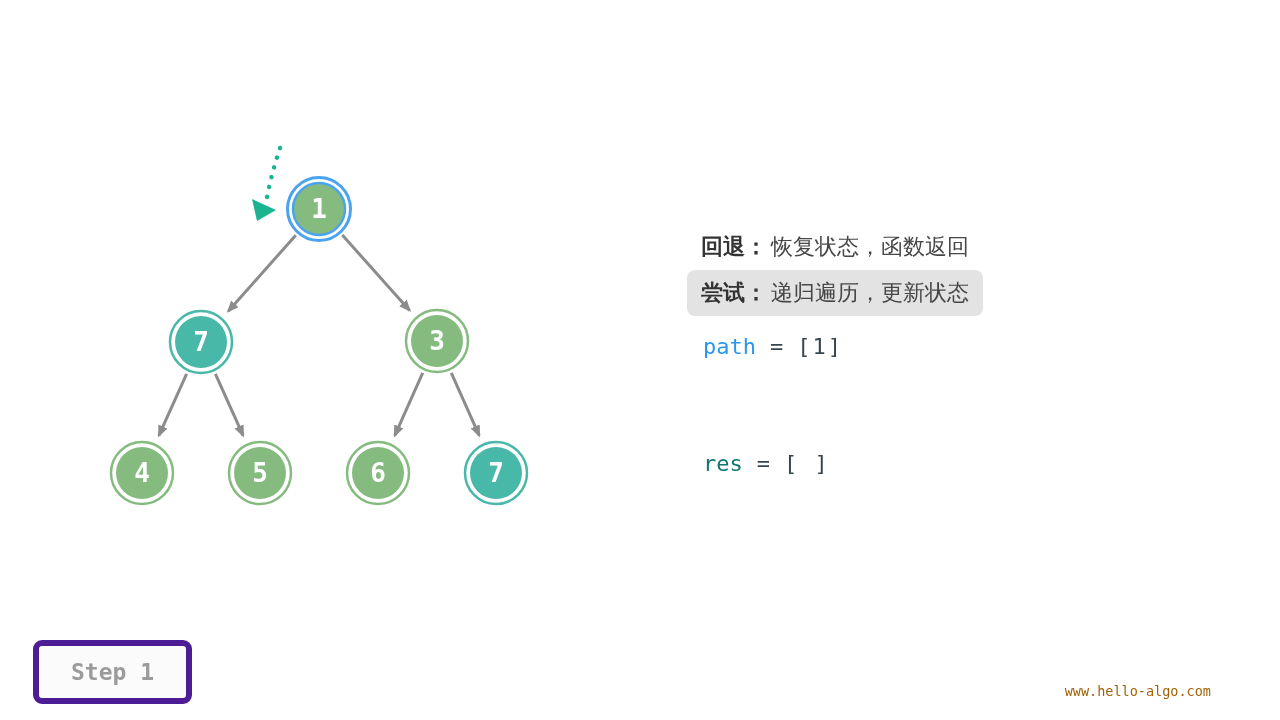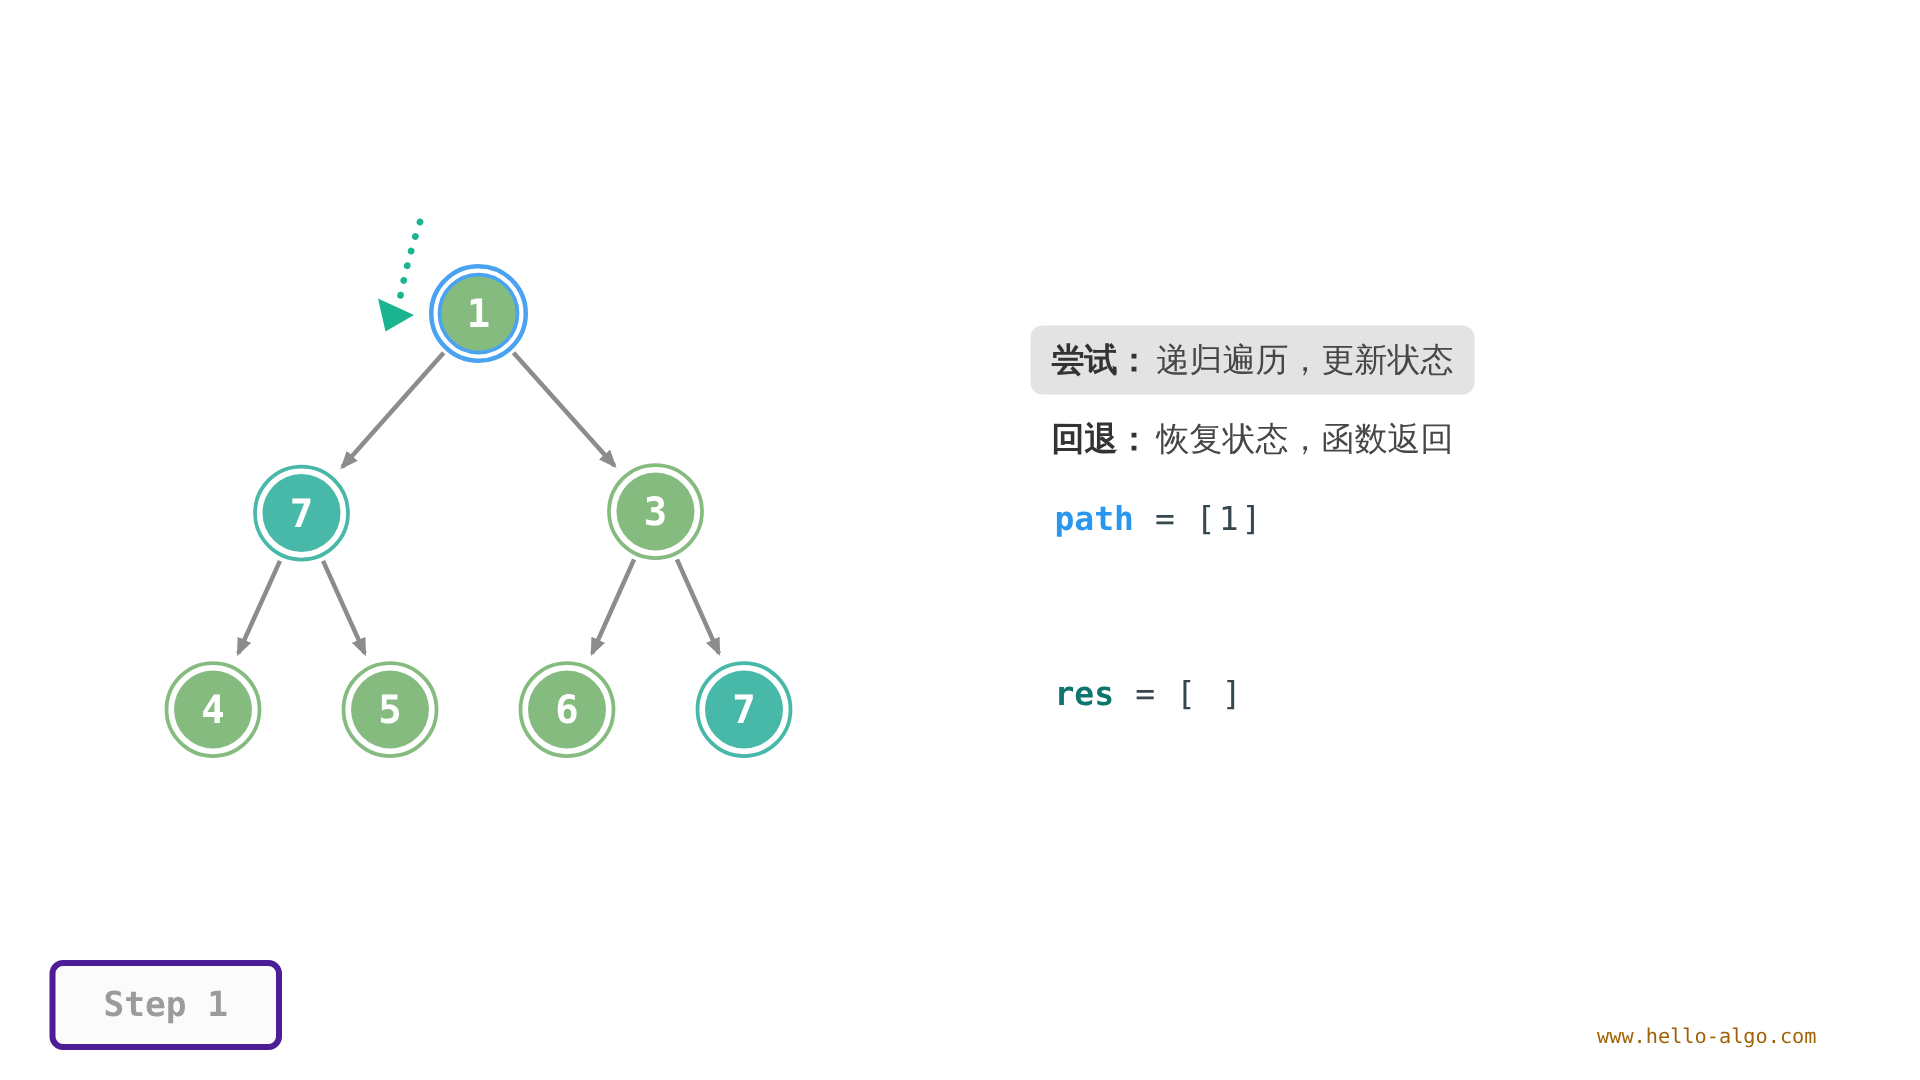--- a/index.html
+++ b/index.html
@@ -16,30 +16,30 @@
     display:flex;align-items:center;height:46px;padding:0 14px;
     font-size:22px;color:#474747;white-space:nowrap;width:max-content;
   }
   .line .label{font-weight:bold;color:#333333;margin-right:4px;}
   .line.hl{background:#e3e3e3;border-radius:8px;}
   .line.second{margin-top:7px;}
   .code-line{
     display:flex;align-items:center;height:46px;padding:0 16px;
     font-family:"DejaVu Sans Mono",monospace;font-size:22px;color:#37474f;white-space:nowrap;
   }
-  .code-line .var{font-weight:bold;}
+  .code-line .var{font-weight:normal;}
   .code-line .op{margin:0 14px;}
   .code-line .val{letter-spacing:2px;}
   .code-line.path{margin-top:7px;}
   .code-line.res{margin-top:71px;}
 
   
   .step-badge{
     position:absolute;left:33px;top:640px;width:147px;height:52px;
-    border:4px solid #4c1d95;border-radius:9px;background:#fbfbfb;
+    border:6px solid #4c1d95;border-radius:9px;background:#fbfbfb;
     display:flex;align-items:center;justify-content:center;
     font-family:"DejaVu Sans Mono",monospace;font-weight:bold;font-size:23px;color:#9b9b9b;
   }
 
   
   .watermark{
     position:absolute;right:69px;bottom:21px;
     font-family:"DejaVu Sans Mono",monospace;font-size:13.5px;color:#a16207;
   }
 
@@ -99,27 +99,27 @@
         <text x="378" y="482" class="node-text" fill="#ffffff">6</text>
       </g>
       <g>
         <circle cx="496" cy="473" r="31" fill="#ffffff" stroke="#48b8a8" stroke-width="2.5"></circle>
         <circle cx="496" cy="473" r="26" fill="#48b8a8"></circle>
         <text x="496" y="482" class="node-text" fill="#ffffff">7</text>
       </g>
     </svg>
 
   <div class="panel">
+    <div class="line second">
+      <span class="label">回退：</span>
+        <span class="text">恢复状态，函数返回</span>
+    </div>
     <div class="line hl" style="background: rgb(227, 227, 227);">
       <span class="label">尝试：</span>
         <span class="text">递归遍历，更新状态</span>
-    </div>
-    <div class="line second">
-      <span class="label">回退：</span>
-        <span class="text">恢复状态，函数返回</span>
     </div>
     <div class="code-line path">
       <span class="var" id="path-var" style="color: rgb(43, 150, 238);">path</span>
       <span class="op">=</span>
       <span class="val">[1]</span>
     </div>
     <div class="code-line res">
       <span class="var" id="res-var" style="color: #0f766e;">res</span>
       <span class="op">=</span>
       <span class="val">[ ]</span>

